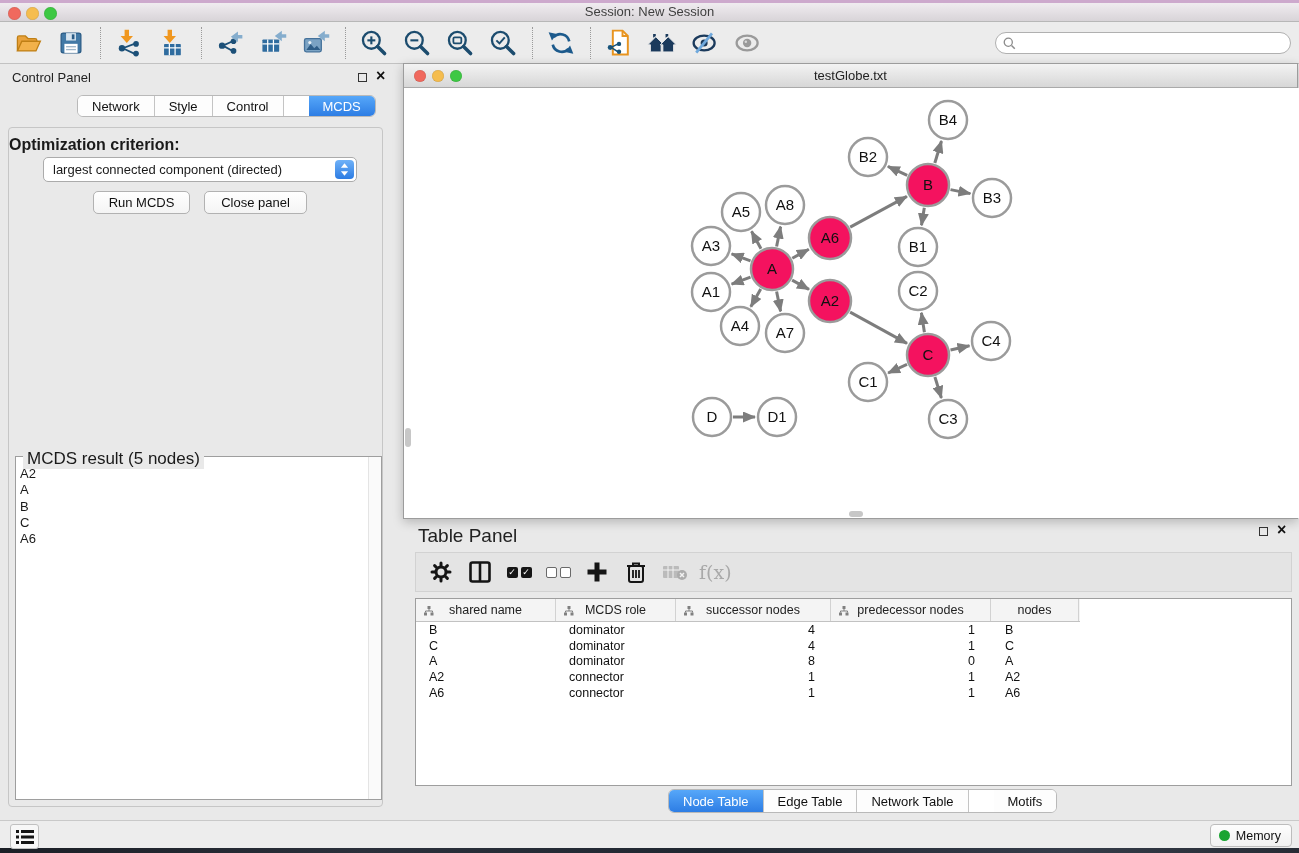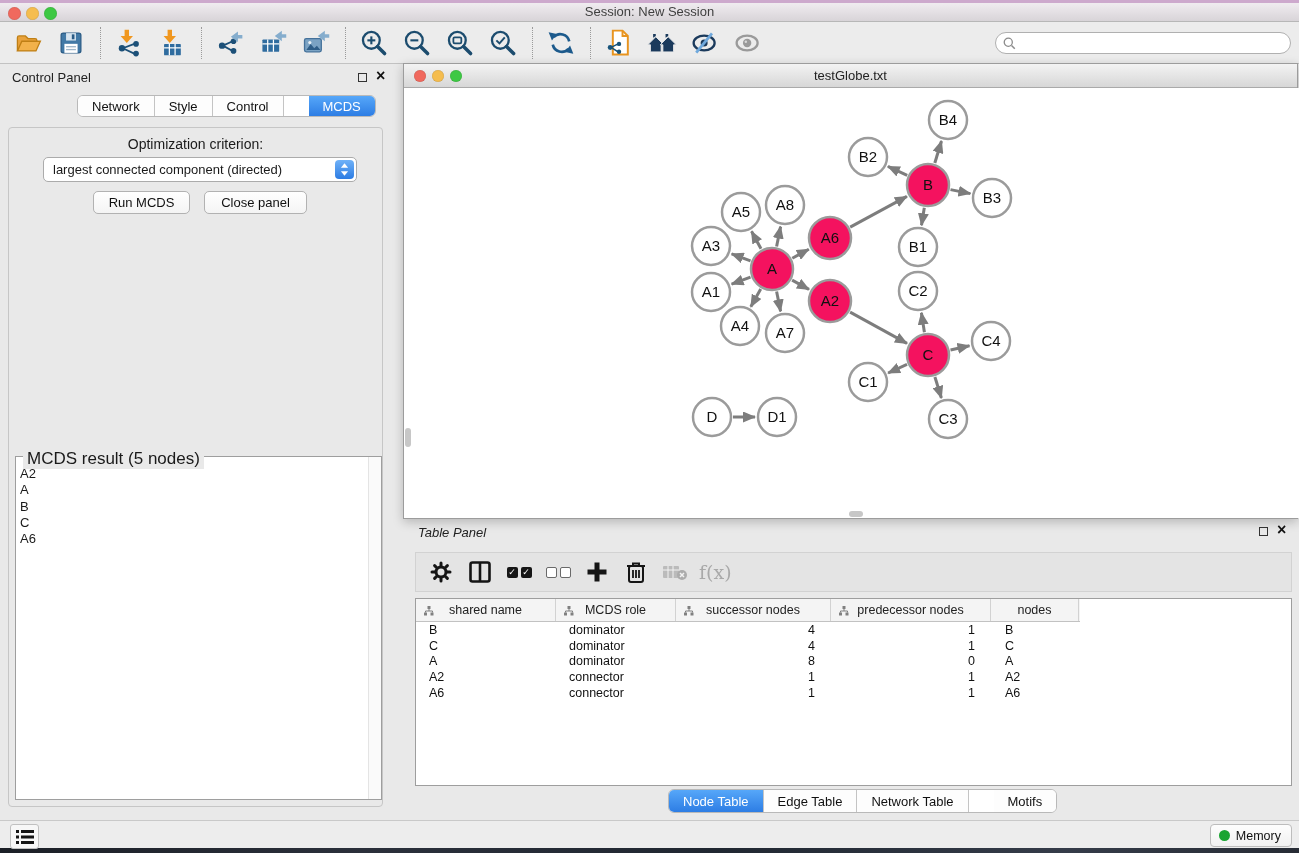--- a/index.html
+++ b/index.html
@@ -40,21 +40,21 @@
 
   .tabs { position:absolute; display:flex; border:1px solid #b9b9b9; border-radius:6px; overflow:hidden; background:#fff; height:22px; }
   .cp-tabs { left:77px; top:95px; }
   .tab { display:flex; align-items:center; justify-content:center; font-size:13px; color:#111;
     border-right:1px solid #c4c4c4; background:#fdfdfd; padding:0 14px; }
   .tab:last-child { border-right:none;margin-left:25px; }
   .tab.active { background:linear-gradient(#56a7f9,#2d7de4); color:#fff; }
 
   .cp-body { position:absolute; left:8px; top:127px; width:375px; height:680px;
     border:1px solid #c6c6c6; border-radius:4px; background:#E9E9E9; }
-  .opt-label { position:absolute; left:0; width:100%; top:8px; text-align:center; font-size:14px; }
+  .opt-label { position:absolute; left:0; width:100%; top:8px; font-size:16px;font-weight:bold; }
   .dropdown { position:absolute; left:34px; top:29px; width:314px; height:25px; background:#fff;
     border:1px solid #ababab; border-radius:5px; display:flex; align-items:center; padding-left:9px; font-size:13px; }
   .stepper { position:absolute; right:2px; top:2px; bottom:2px; width:19px; border-radius:4px;
     background:linear-gradient(#70b2f8,#2c7ce3); display:flex; align-items:center; justify-content:center; }
   .btn { position:absolute; height:23px; background:linear-gradient(#ffffff,#f4f4f4); border:1px solid #b2b2b2;
     border-radius:5px; font-size:13px; display:flex; align-items:center; justify-content:center; color:#111; }
   .btn-run { left:84px; top:63px; width:97px; }
   .btn-closepanel { left:195px; top:63px; width:103px; }
 
   .groupbox { position:absolute; left:6px; top:328px; width:367px; height:344px; border:1px solid #9e9e9e; background:#fff; }
@@ -70,21 +70,21 @@
     background:linear-gradient(#f3f3f3,#d7d7d7); border-bottom:1px solid #aaa; }
   .net-title { position:absolute; left:0; right:0; top:4px; text-align:center; font-size:13px; color:#222; }
   .ntl { position:absolute; top:6px; width:12px; height:12px; border-radius:50%; box-shadow:inset 0 0 1px rgba(0,0,0,.35); }
   .net-canvas { position:absolute; left:0; top:24px; width:997px; height:430px; background:#fff; }
   .vthumb { position:absolute; left:1px; top:340px; width:6px; height:19px; background:#c7c7c7; border-radius:3px; }
   .hthumb { position:absolute; left:445px; bottom:1px; width:14px; height:6px; background:#c7c7c7; border-radius:3px; }
   .grip { position:absolute; right:1px; bottom:1px; width:14px; height:14px;
     background:repeating-linear-gradient(135deg,transparent,transparent 2px,#b5b5b5 2px,#b5b5b5 3px); }
 
   
-  .tp-header-label { position:absolute; left:418px; top:525px; font-size:13px; color:#222;font-style:italic; }
+  .tp-header-label { position:absolute; left:418px; top:525px; font-size:19px; color:#222; }
   .tp-float { position:absolute; left:1259px; top:527px; }
   .tp-close { position:absolute; left:1277px; top:525px; }
   .tp-toolbar { position:absolute; left:415px; top:552px; width:877px; height:40px; background:#E4E4E4;
     border:1px solid #d2d2d2; display:flex; align-items:center; padding-left:10px; }
   .tp-ico { height:30px; min-width:30px; display:flex; align-items:center; justify-content:center; margin-right:9px; }
   .cbox { display:inline-block; width:11px; height:11px; border-radius:2px; margin:0 1.5px;
     background:#161616; color:#fff; font-size:9px; line-height:11px; text-align:center; }
   .cbox.empty { background:#fff; border:1.5px solid #6a6a6a; }
   .fx-label { font-family:"DejaVu Serif",serif; color:#a9a9a9; font-size:19px; }
 

